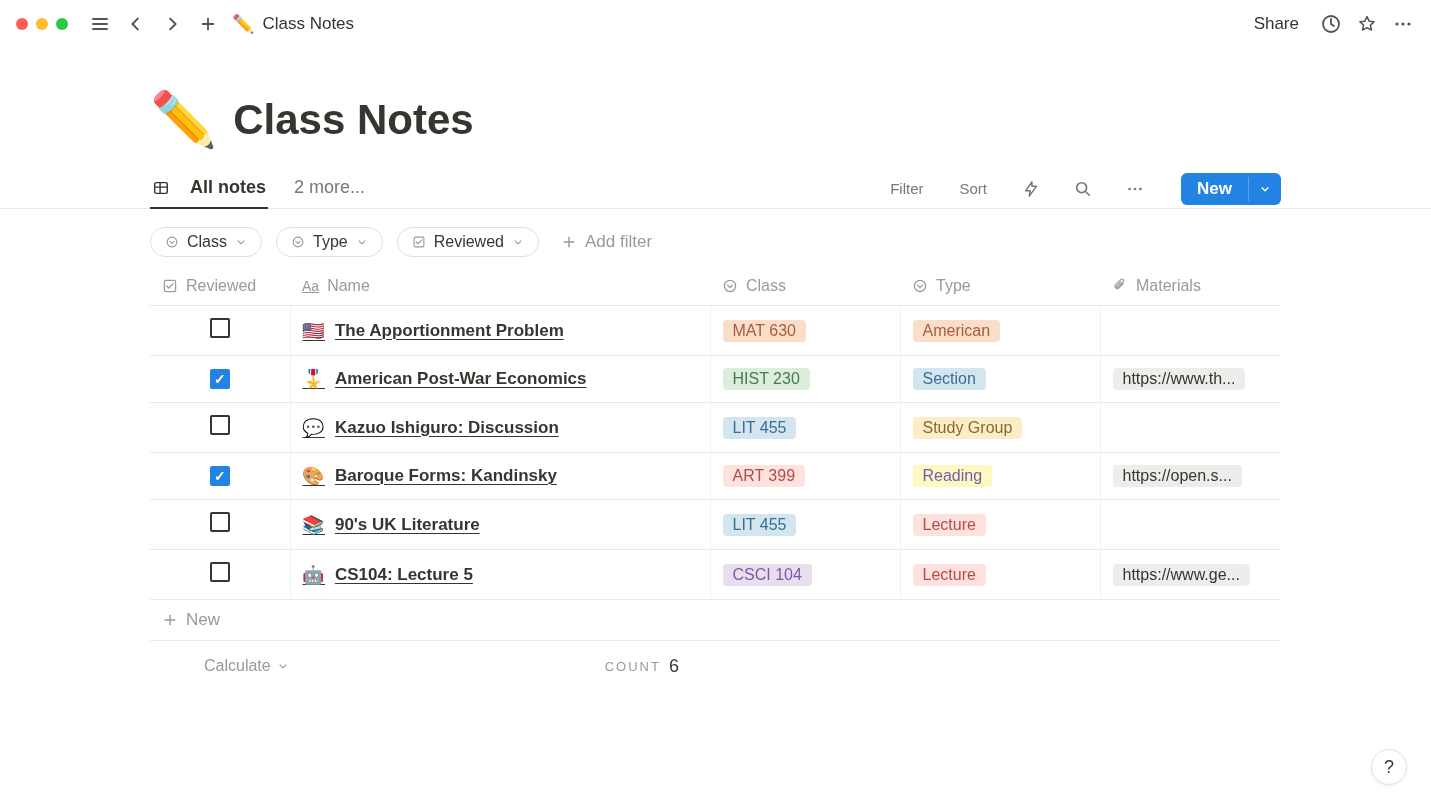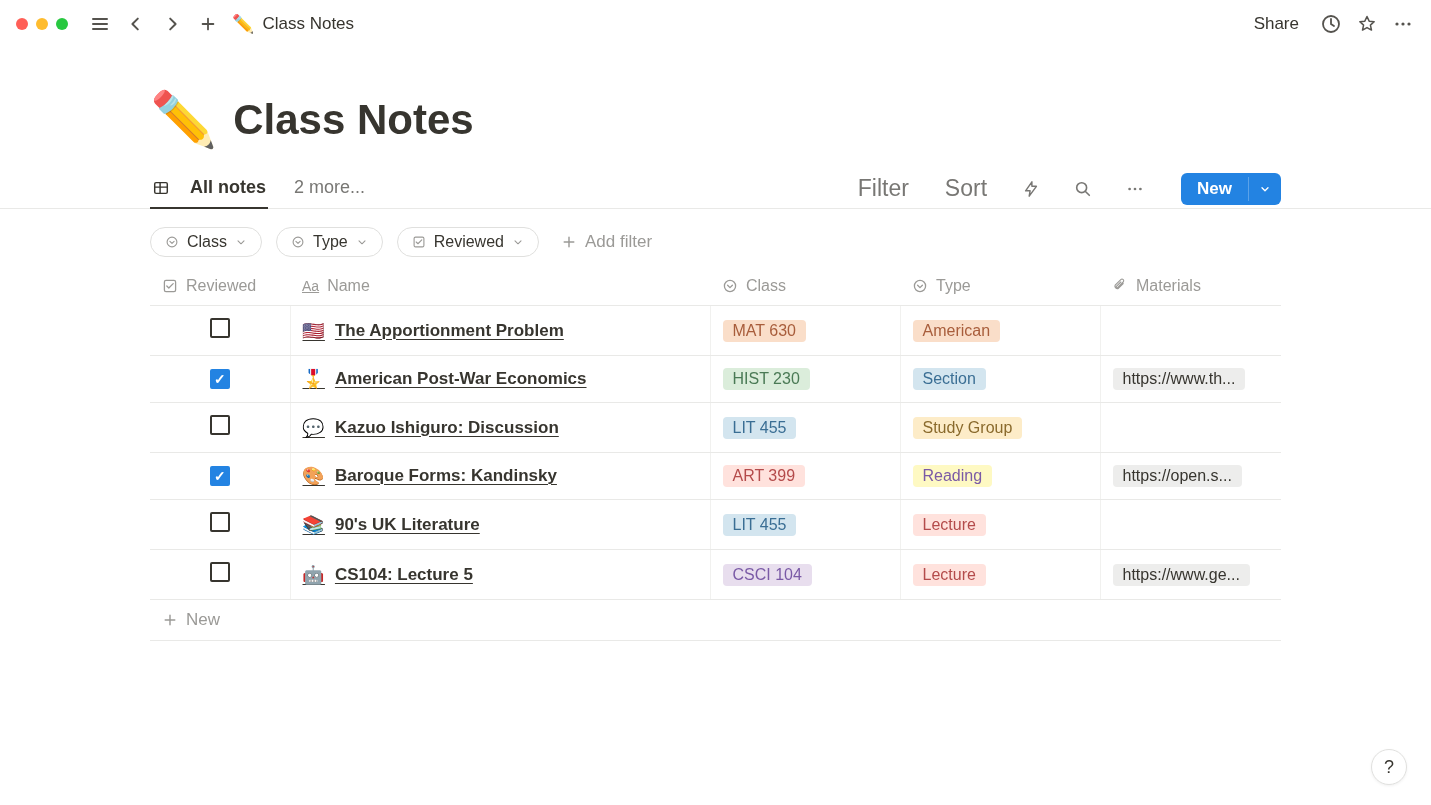--- a/index.html
+++ b/index.html
@@ -66,21 +66,21 @@
     }
     .view-tab.active::after {
       content: "";
       position: absolute;
       left: 0; right: 0; bottom: -1px;
       height: 2px;
       background: #37352f;
     }
     .views-spacer { flex: 1; }
     .view-action {
-      font-size: 23px; color: #787774; cursor: pointer;
+      font-size: 15px; color: #787774; cursor: pointer;
       padding: 4px 6px; border-radius: 4px;
     }
     .view-icon-btn {
       width: 28px; height: 28px;
       display: flex; align-items: center; justify-content: center;
       color: #787774; cursor: pointer; border-radius: 4px; font-size: 18px;
     }
     .new-btn {
       display: flex; align-items: center;
       background: #2383e2;
@@ -496,15 +496,27 @@
           <td><span class="tag mat-tag">https://www.ge...</span></td>
         </tr>
       </tbody>
   </table>
   <div class="new-row">
     <svg width="16" height="16" viewBox="0 0 20 20">
         <path d="M10 4v12M4 10h12" stroke="currentColor" stroke-width="1.8" stroke-linecap="round"></path>
       </svg>
     <span>New</span>
   </div>
+  <div class="footer-row">
+    <div class="calc-btn">
+      <span>Calculate</span>
+      <svg width="12" height="12" viewBox="0 0 20 20">
+          <path d="M5 8l5 5 5-5" stroke="currentColor" stroke-width="1.8" fill="none" stroke-linecap="round" stroke-linejoin="round"></path>
+        </svg>
+    </div>
+    <div class="count-area">
+      <span class="count-label">COUNT</span>
+      <span class="count-val">6</span>
+    </div>
+  </div>
 </div>
 
 <div class="help-btn">?</div>
 
 </body></html>

